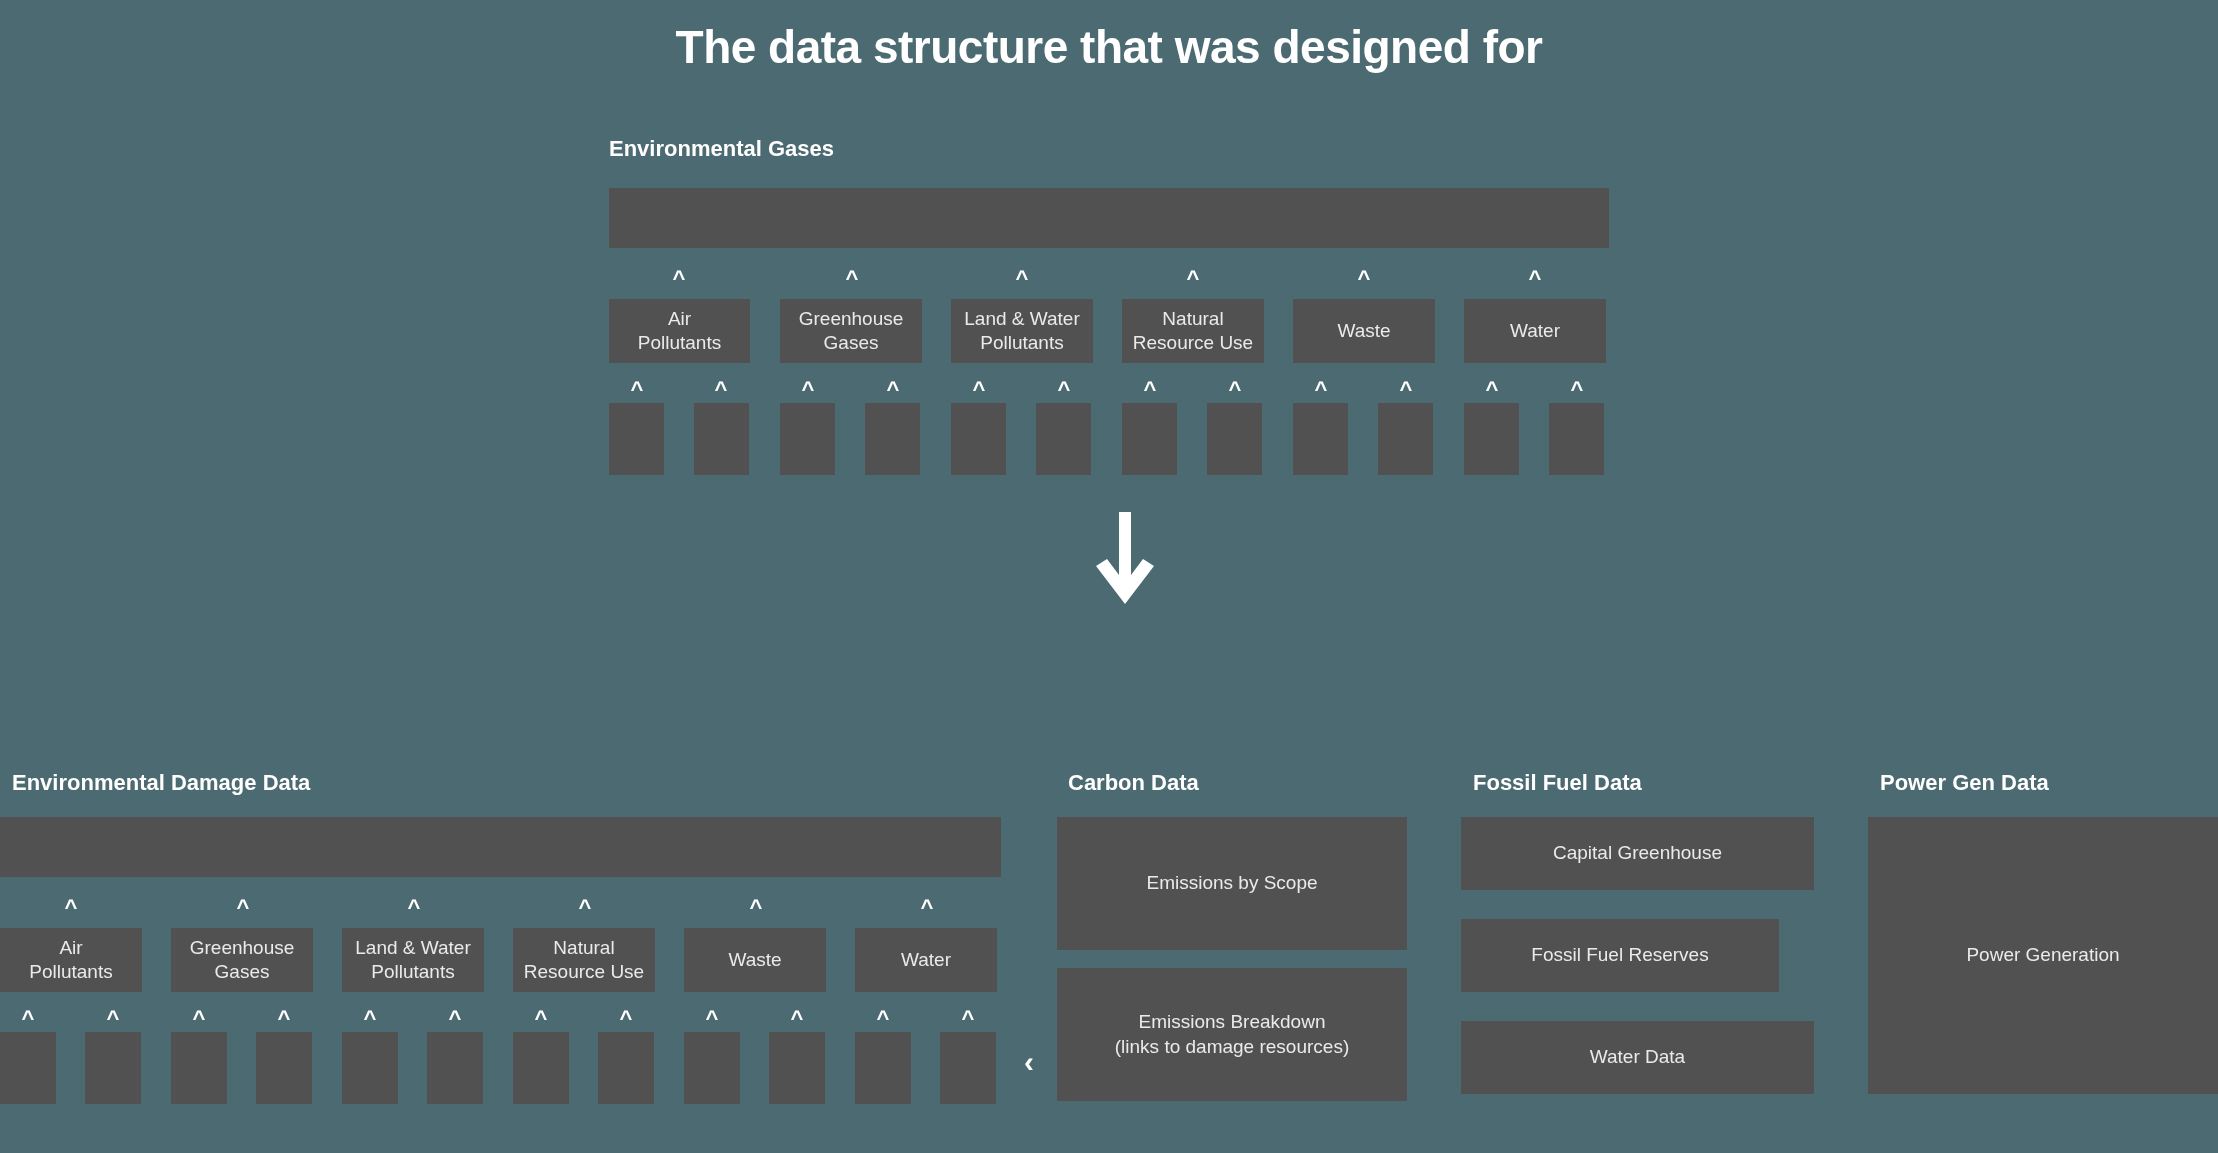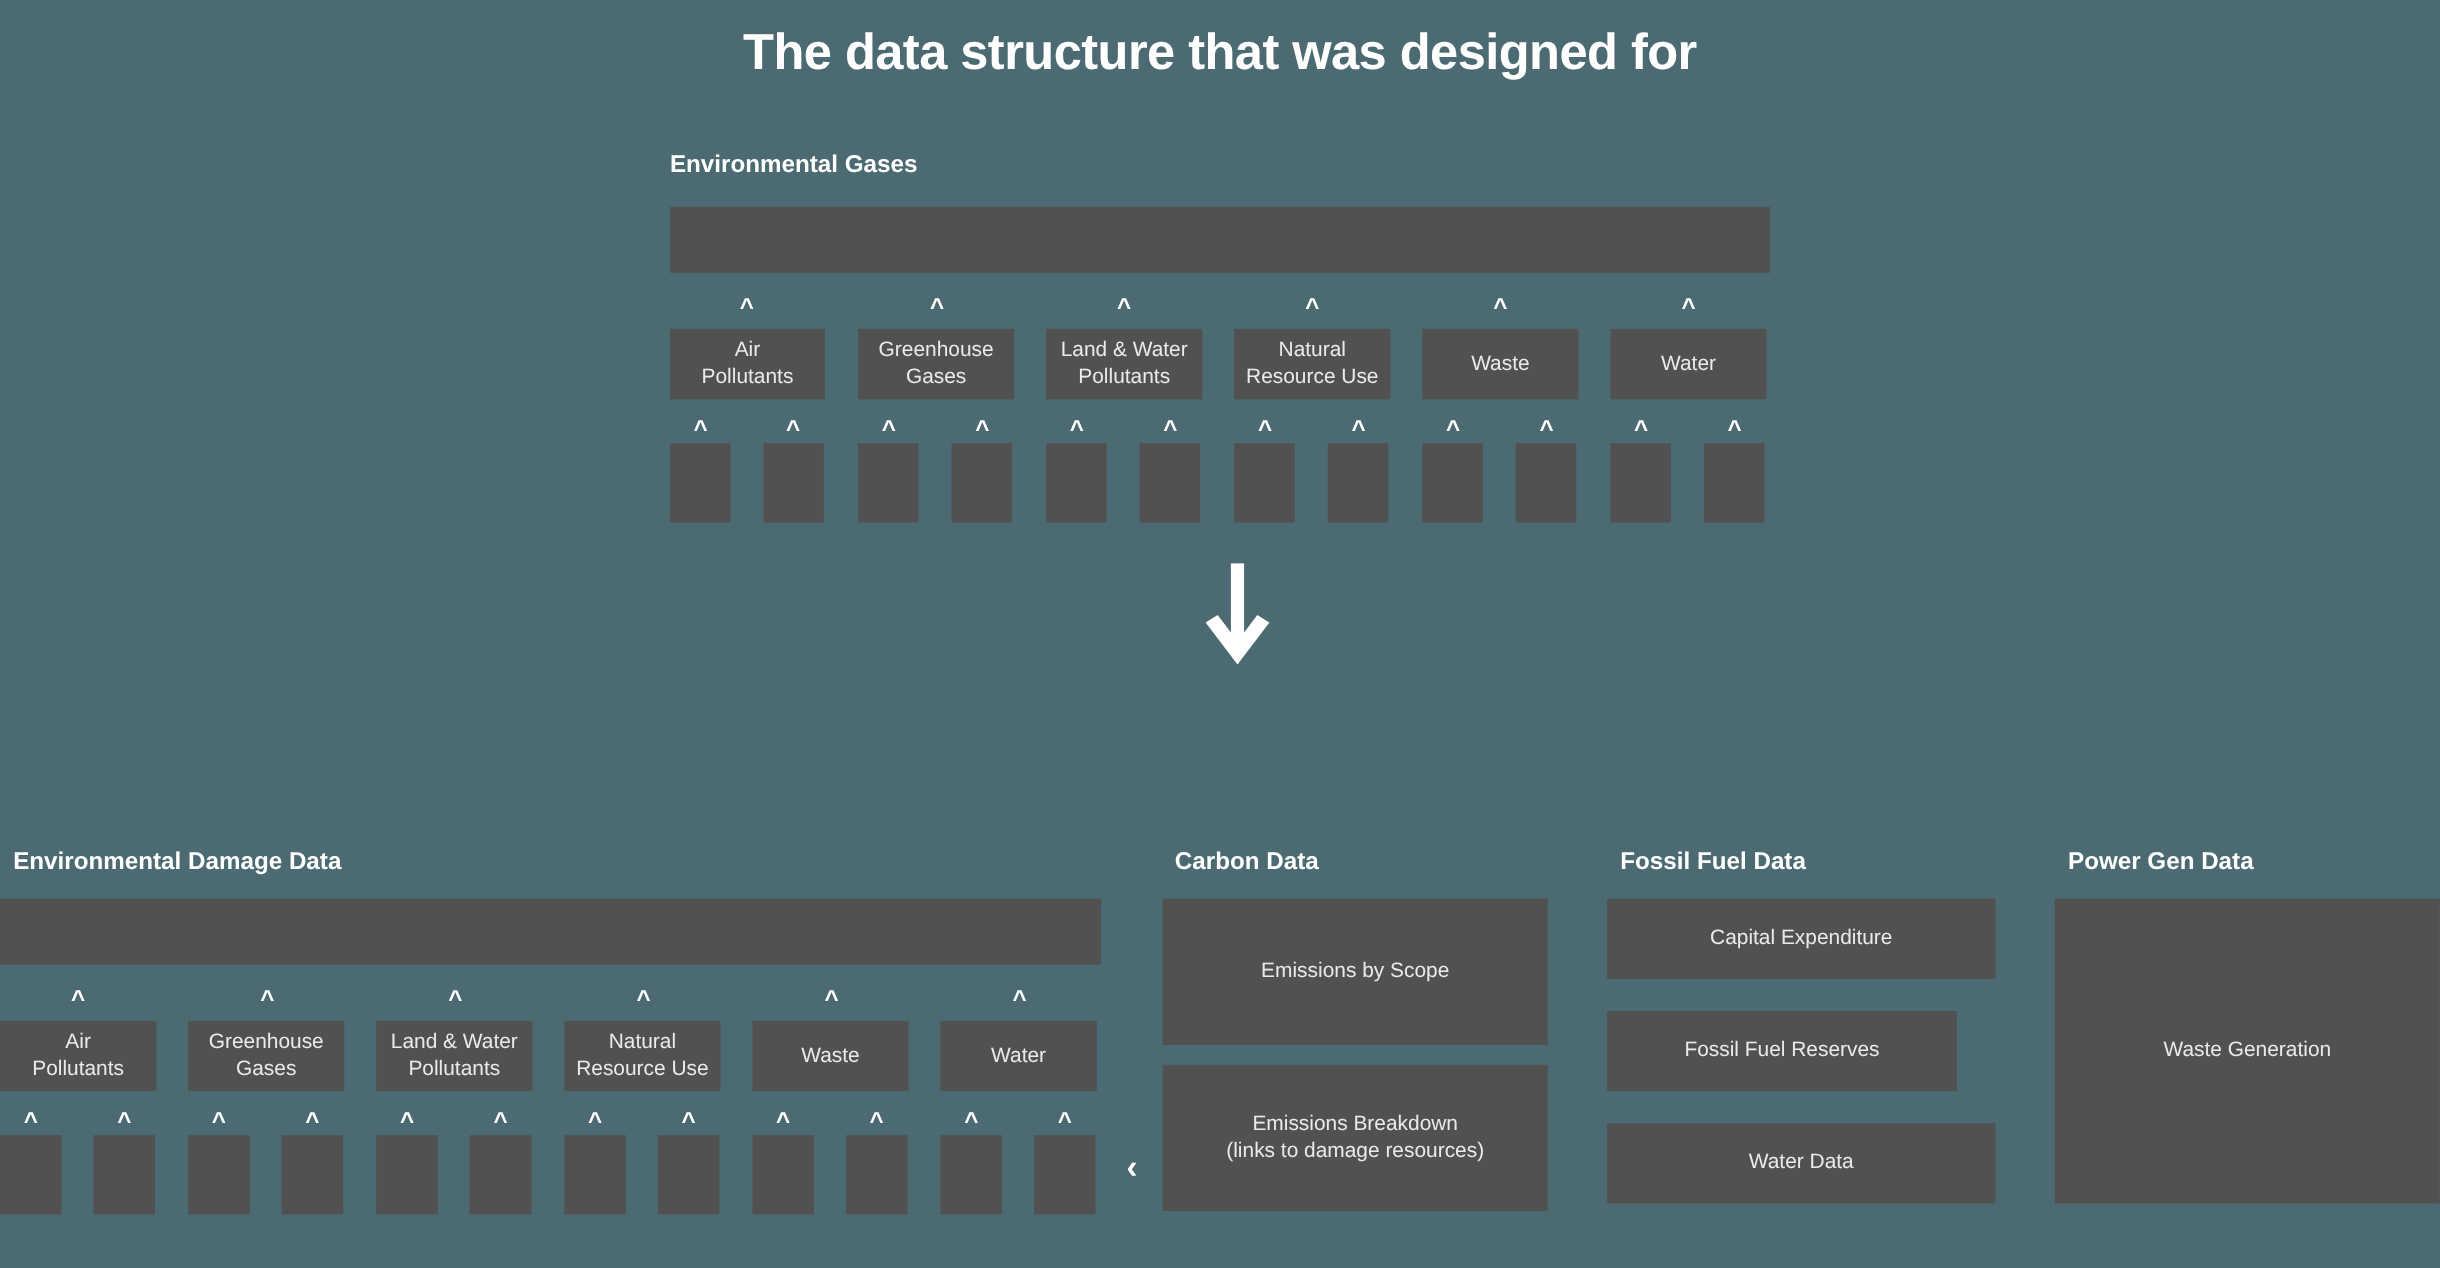--- a/index.html
+++ b/index.html
@@ -223,23 +223,23 @@
 
   <div class="col-label" style="left:1056px; top:770px;">Carbon Data</div>
 
   <div class="node" style="left:1057px; top:817px; width:350px; height:133px;">Emissions by Scope</div>
 
   <div class="node" style="left:1057px; top:968px; width:350px; height:133px;">Emissions Breakdown
 (links to damage resources)</div>
 
   <div class="col-label" style="left:1461px; top:770px;">Fossil Fuel Data</div>
 
-  <div class="node" style="left:1461px; top:817px; width:353px; height:73px;">Capital Expenditure</div>
+  <div class="node" style="left:1461px; top:817px; width:353px; height:73px;">Capital Greenhouse</div>
 
   <div class="node" style="left:1461px; top:919px; width:318px; height:73px;">Fossil Fuel Reserves</div>
 
   <div class="node" style="left:1461px; top:1021px; width:353px; height:73px;">Water Data</div>
 
   <div class="col-label" style="left:1868px; top:770px;">Power Gen Data</div>
 
-  <div class="node" style="left:1868px; top:817px; width:350px; height:277px;">Waste Generation</div>
+  <div class="node" style="left:1868px; top:817px; width:350px; height:277px;">Power Generation</div>
 
 </div>
 
 </body></html>

